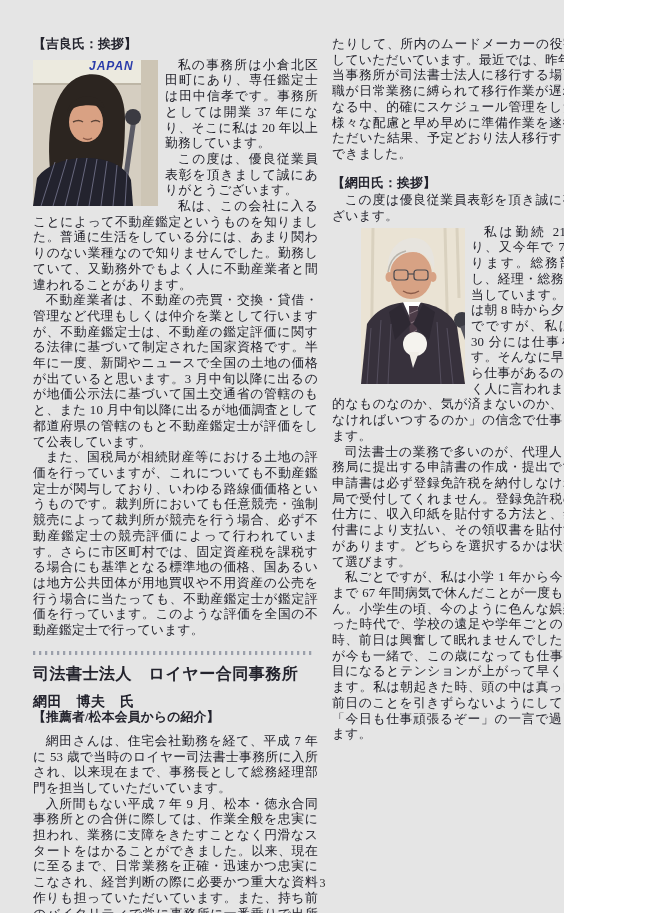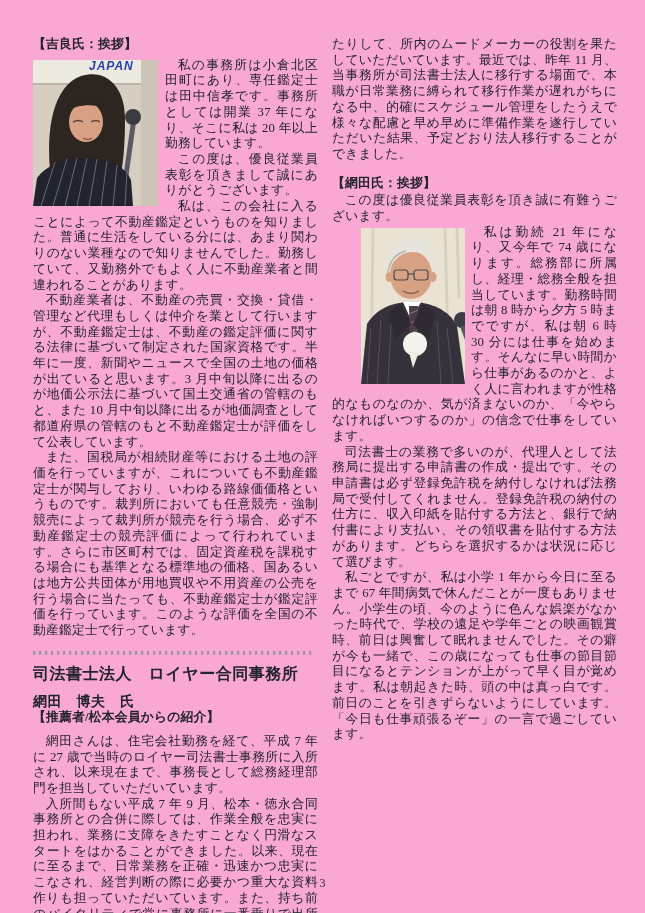--- a/index.html
+++ b/index.html
@@ -1,17 +1,17 @@
 <!DOCTYPE html>
 <html><head>
 <meta charset="utf-8">
 <style>
   html,body { margin:0; padding:0; background:#ffffff; }
   .page {
-    position:relative; width:645px; height:913px; background:#f9a8d4;
+    position:relative; width:564px; height:913px; background:#e5e5e5;
     font-family:"Liberation Serif","DejaVu Serif",serif;
     color:#23232d; overflow:hidden;
   }
   .col {
     position:absolute; top:37px;
     font-size:12.8px; line-height:15.7px;
     text-align:justify; text-justify:inter-ideograph;
     letter-spacing:0.2px;
   }
   .col-left  { left:33px;  width:285px; }
@@ -100,21 +100,21 @@
     <p>私は、この会社に入ることによって不動産鑑定というものを知りました。普通に生活をしている分には、あまり関わりのない業種なので知りませんでした。勤務していて、又勤務外でもよく人に不動産業者と間違われることがあります。</p>
     <p>不動産業者は、不動産の売買・交換・貸借・管理など代理もしくは仲介を業として行いますが、不動産鑑定士は、不動産の鑑定評価に関する法律に基づいて制定された国家資格です。半年に一度、新聞やニュースで全国の土地の価格が出ていると思います。3 月中旬以降に出るのが地価公示法に基づいて国土交通省の管轄のもと、また 10 月中旬以降に出るが地価調査として都道府県の管轄のもと不動産鑑定士が評価をして公表しています。</p>
     <p>また、国税局が相続財産等における土地の評価を行っていますが、これについても不動産鑑定士が関与しており、いわゆる路線価価格というものです。裁判所においても任意競売・強制競売によって裁判所が競売を行う場合、必ず不動産鑑定士の競売評価によって行われています。さらに市区町村では、固定資産税を課税する場合にも基準となる標準地の価格、国あるいは地方公共団体が用地買収や不用資産の公売を行う場合に当たっても、不動産鑑定士が鑑定評価を行っています。このような評価を全国の不動産鑑定士で行っています。</p>
 
     <div class="divider"></div>
 
     <div class="office-title">司法書士法人　ロイヤー合同事務所</div>
     <div class="person-name">網田　博夫　氏</div>
     <div class="rec-heading">【推薦者/松本会員からの紹介】</div>
 
-    <p>網田さんは、住宅会社勤務を経て、平成 7 年に 27 歳で当時のロイヤー司法書士事務所に入所され、以来現在まで、事務長として総務経理部門を担当していただいています。</p>
+    <p>網田さんは、住宅会社勤務を経て、平成 7 年に 53 歳で当時のロイヤー司法書士事務所に入所され、以来現在まで、事務長として総務経理部門を担当していただいています。</p>
     <p>入所間もない平成 7 年 9 月、松本・徳永合同事務所との合併に際しては、作業全般を忠実に担われ、業務に支障をきたすことなく円滑なスタートをはかることができました。以来、現在に至るまで、日常業務を正確・迅速かつ忠実にこなされ、経営判断の際に必要かつ重大な資料作りも担っていただいています。また、持ち前のバイタリティで常に事務所に一番乗りで出所され、執務時間中でも他の所員に積極的に声掛けをし</p>
   </div>
 
   <div class="col col-right">
     <p class="noindent">たりして、所内のムードメーカーの役割を果たしていただいています。最近では、昨年 11 月、当事務所が司法書士法人に移行する場面で、本職が日常業務に縛られて移行作業が遅れがちになる中、的確にスケジュール管理をしたうえで様々な配慮と早め早めに準備作業を遂行していただいた結果、予定どおり法人移行することができました。</p>
 
     <div class="sec-heading amida">【網田氏：挨拶】</div>
 
     <p>この度は優良従業員表彰を頂き誠に有難うございます。</p>
 

